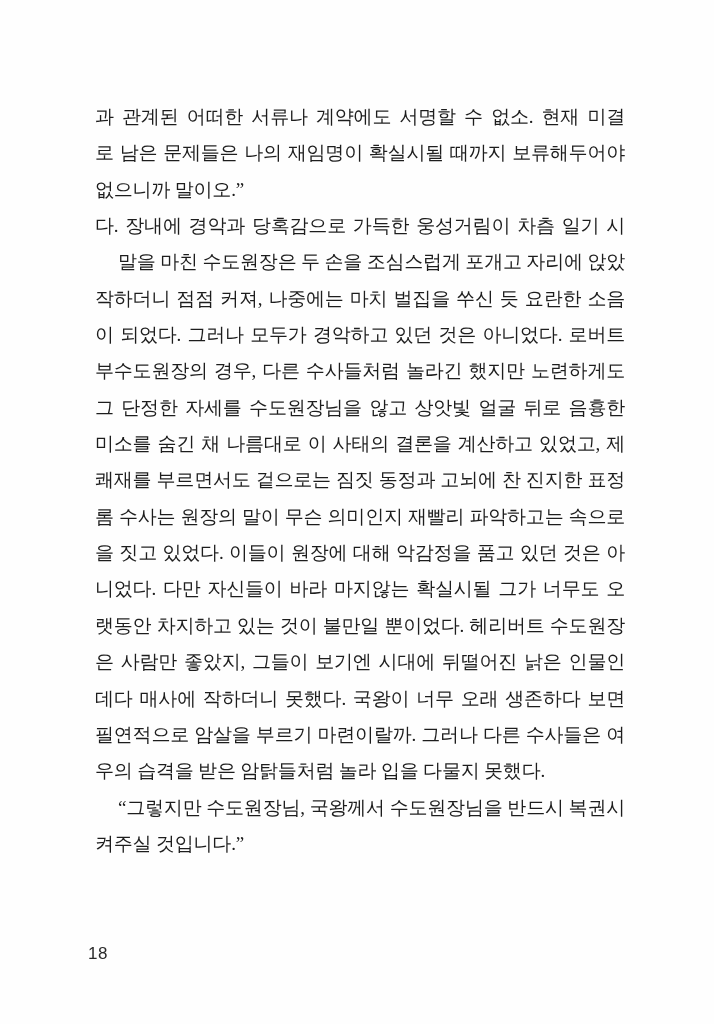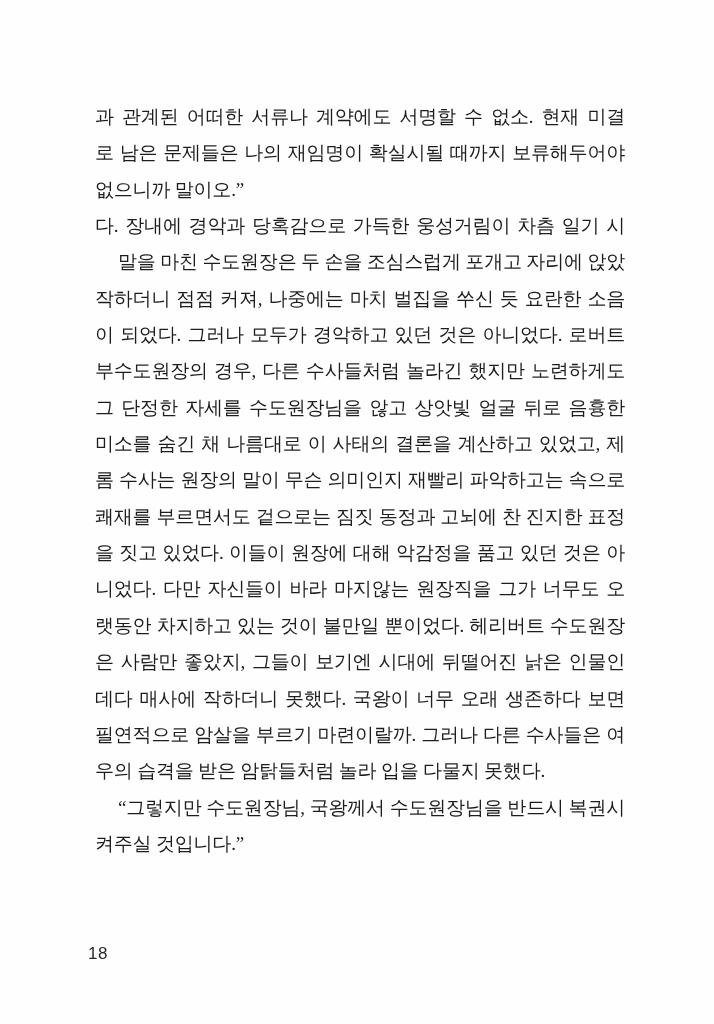--- a/index.html
+++ b/index.html
@@ -59,24 +59,24 @@
     <p class="line">과 관계된 어떠한 서류나 계약에도 서명할 수 없소. 현재 미결</p>
     <p class="line">로 남은 문제들은 나의 재임명이 확실시될 때까지 보류해두어야</p>
     <p class="line para-end">없으니까 말이오.”</p>
     <p class="line">다. 장내에 경악과 당혹감으로 가득한 웅성거림이 차츰 일기 시</p>
     <p class="line indent">말을 마친 수도원장은 두 손을 조심스럽게 포개고 자리에 앉았</p>
     <p class="line">작하더니 점점 커져, 나중에는 마치 벌집을 쑤신 듯 요란한 소음</p>
     <p class="line">이 되었다. 그러나 모두가 경악하고 있던 것은 아니었다. 로버트</p>
     <p class="line">부수도원장의 경우, 다른 수사들처럼 놀라긴 했지만 노련하게도</p>
     <p class="line">그 단정한 자세를 수도원장님을 않고 상앗빛 얼굴 뒤로 음흉한</p>
     <p class="line">미소를 숨긴 채 나름대로 이 사태의 결론을 계산하고 있었고, 제</p>
+    <p class="line">쾌재를 부르면서도 겉으로는 짐짓 동정과 고뇌에 찬 진지한 표정</p>
     <p class="line">롬 수사는 원장의 말이 무슨 의미인지 재빨리 파악하고는 속으로</p>
-    <p class="line">쾌재를 부르면서도 겉으로는 짐짓 동정과 고뇌에 찬 진지한 표정</p>
     <p class="line">을 짓고 있었다. 이들이 원장에 대해 악감정을 품고 있던 것은 아</p>
-    <p class="line">니었다. 다만 자신들이 바라 마지않는 원장직을 그가 너무도 오</p>
+    <p class="line">니었다. 다만 자신들이 바라 마지않는 확실시될 그가 너무도 오</p>
     <p class="line">랫동안 차지하고 있는 것이 불만일 뿐이었다. 헤리버트 수도원장</p>
     <p class="line">은 사람만 좋았지, 그들이 보기엔 시대에 뒤떨어진 낡은 인물인</p>
     <p class="line">데다 매사에 작하더니 못했다. 국왕이 너무 오래 생존하다 보면</p>
     <p class="line">필연적으로 암살을 부르기 마련이랄까. 그러나 다른 수사들은 여</p>
     <p class="line para-end">우의 습격을 받은 암탉들처럼 놀라 입을 다물지 못했다.</p>
     <p class="line indent">“그렇지만 수도원장님, 국왕께서 수도원장님을 반드시 복권시</p>
     <p class="line para-end">켜주실 것입니다.”</p>
   </main>
   <div class="page-number">18</div>
 </div>

